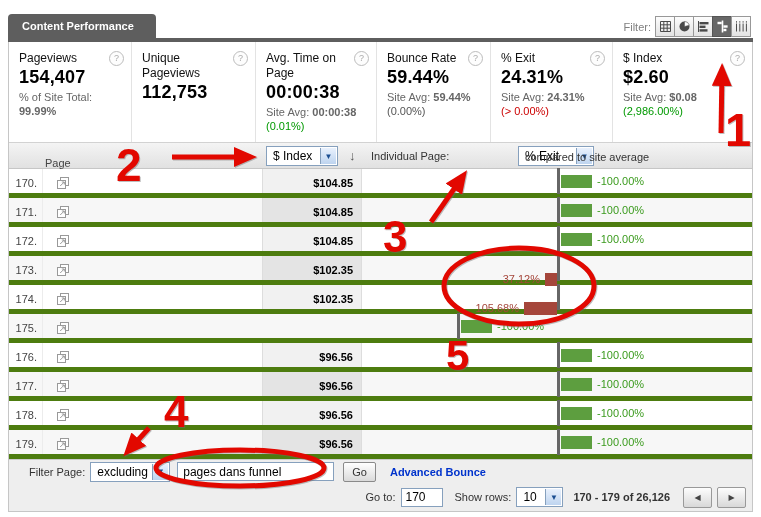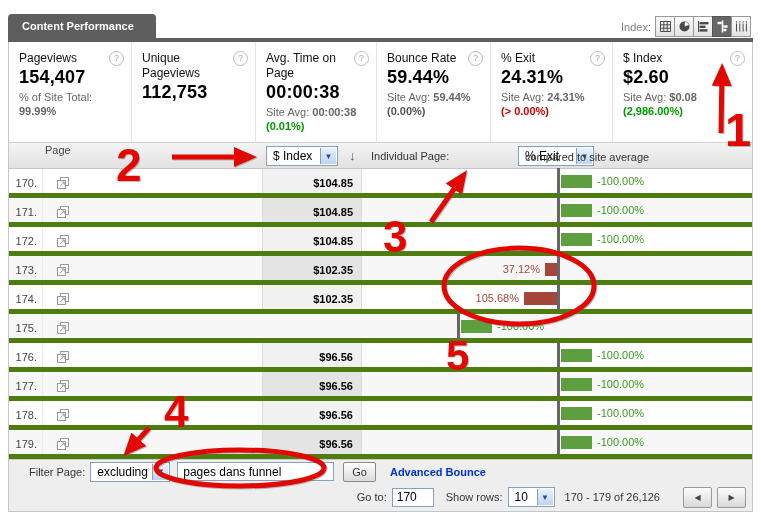--- a/index.html
+++ b/index.html
@@ -24,26 +24,26 @@
   .metrics{display:flex;height:100px;}
   .metric{box-sizing:border-box;padding:9px 4px 0 10px;border-right:1px solid #e3e3e3;position:relative;}
   .metric:nth-child(1){width:123px}.metric:nth-child(2){width:124px}.metric:nth-child(3){width:121px}
   .metric:nth-child(4){width:114px}.metric:nth-child(5){width:122px}.metric:nth-child(6){flex:1;border-right:none}
   .help{position:absolute;top:9px;right:7px;width:13px;height:13px;border:1px solid #bcbcbc;
         border-radius:50%;color:#aaa;font-size:9px;line-height:13px;text-align:center;background:#fdfdfd;}
   .metric .name{font-size:12px;color:#111;max-width:82px;line-height:1.25;}
   .metric .value{font-size:18px;font-weight:bold;color:#000;margin:1px 0 2px;letter-spacing:0.2px;}
   .metric .subline{color:#666;line-height:1.3;max-width:102px;}
   .subval{font-weight:bold;}
-  .delta{font-weight:bold;}
+  .delta{font-weight:normal;}
   .delta.green{color:#009900}.delta.red{color:#cc0000}.delta.gray{color:#555}
   
   .thead{position:relative;height:27px;background:linear-gradient(#f4f4f4,#e1e1e1);
          border-top:1px solid #d2d2d2;border-bottom:1px solid #c6c6c6;box-sizing:border-box;}
-  .h-page{position:absolute;left:36px;top:1px;color:#444;text-align:center;}
+  .h-page{position:absolute;left:36px;top:14px;color:#444;text-align:center;}
   .h-select1{position:absolute;left:257px;top:3px;width:72px;}
   .sortarrow{position:absolute;left:340px;top:5px;color:#555;font-weight:bold;font-size:13px;}
   .h-ind{position:absolute;left:362px;top:7px;color:#333;}
   .h-select2{position:absolute;left:434px;top:3px;width:76px;}
   .h-cmp{position:absolute;left:516px;top:8px;color:#333;}
   
   .xpselect{position:relative;display:inline-flex;align-items:center;height:20px;background:#fff;
             border:1px solid #86a0bd;box-sizing:border-box;padding:0 20px 0 6px;font-size:12px;color:#000;}
   .xpselect .chev{position:absolute;right:1px;top:1px;bottom:1px;width:15px;
             background:linear-gradient(#e9f1fd,#bed4ef);border-left:1px solid #86a0bd;color:#1b4e91;
@@ -53,21 +53,21 @@
   .row.alt{background:#f7f7f7;}
   .cell-num{width:34px;text-align:right;padding:8px 5px 0 0;color:#444;box-sizing:border-box;
             border-right:1px solid #ececec;}
   .cell-page{width:219px;padding:7px 0 0 13px;box-sizing:border-box;}
   .cell-val{width:100px;text-align:right;padding:8px 8px 0 0;font-weight:bold;color:#000;
             box-sizing:border-box;border-left:1px solid #ddd;border-right:1px solid #ddd;background:#f1f1f1;}
   .row.alt .cell-val{background:#e4e4e4;}
   .cell-bar{flex:1;position:relative;}
   .axis{position:absolute;left:195px;top:-1px;bottom:-1px;width:3px;background:#666;}
   .poswrap{position:absolute;left:199px;top:0;height:100%;display:flex;align-items:center;gap:5px;}
-  .negwrap{position:absolute;left:0;top:1px;width:195px;height:100%;display:flex;align-items:center;
+  .negwrap{position:absolute;left:0;top:11px;width:195px;height:100%;display:flex;align-items:center;
            justify-content:flex-end;gap:5px;}
   .bar{height:13px;}
   .bar.pos{background:#5d9e3f;}
   .bar.neg{background:#a5463b;}
   .pct.pos{color:#3b9b1e;}
   .pct.neg{color:#a5463b;}
   
   .filterbar{height:24px;background:#eeeeee;border-top:1px solid #cccccc;display:flex;align-items:center;
              padding-left:20px;box-sizing:border-box;}
   .filterbar .lbl{color:#333;margin-right:5px;}
@@ -77,38 +77,38 @@
   .go-btn{height:20px;padding:0 8px;border:1px solid #8a8a8a;border-radius:2px;
           background:linear-gradient(#ffffff,#dadada);font-size:11px;color:#333;
           font-family:"Liberation Sans",sans-serif;}
   .adv-link{color:#0033cc;font-weight:bold;margin-left:14px;text-decoration:none;}
   .pagebar{height:28px;background:#eeeeee;display:flex;align-items:center;justify-content:flex-end;
            padding-right:6px;box-sizing:border-box;color:#333;}
   .pagebar .lbl{margin-right:5px;}
   .goto-input{width:42px;height:19px;border:1px solid #86a0bd;font-size:12px;padding:1px 4px;
               box-sizing:border-box;font-family:"Liberation Sans",sans-serif;margin-right:12px;}
   .rows-select{width:47px;height:20px;margin-right:10px;}
-  .range{margin-right:18px;}
+  .range{margin-right:8px;font-weight:bold;}
   .navbtn{width:27px;height:19px;border:1px solid #999;border-radius:2px;margin-left:5px;
           background:linear-gradient(#fdfdfd,#d8d8d8);font-size:8px;color:#444;
           display:flex;align-items:center;justify-content:center;}
   
   .overlay{position:absolute;left:0;top:0;width:761px;height:517px;pointer-events:none;z-index:50;}
   .ann{filter:drop-shadow(1.5px 1.5px 0.5px rgba(110,110,110,0.45));}
   .annnum{font-family:"Liberation Sans",sans-serif;font-weight:bold;fill:#e20800;}
   .viewglyph{display:block;}
 </style>
 </head>
 <body>
 
 <div class="container">
   <div class="tab">Content Performance</div>
 
   <div class="views">
-    <span class="views-label">Index:</span>
+    <span class="views-label">Filter:</span>
     <span class="viewbtn">
       <svg class="viewglyph" width="13" height="13" viewBox="0 0 13 13">
           <path d="M1.5,1.5 h10 v10 h-10 z M1.5,4.8 h10 M1.5,8.2 h10 M4.8,1.5 v10 M8.2,1.5 v10" fill="none" stroke="#4a4a4a"></path>
         </svg>
     </span>
     <span class="viewbtn">
       <svg class="viewglyph" width="13" height="13" viewBox="0 0 13 13">
           <circle cx="6.5" cy="6.5" r="5" fill="#4a4a4a"></circle>
           <path d="M6.5,6.5 L6.5,1.5 A5,5 0 0 1 11.3,5.2 Z" fill="#fff" stroke="#4a4a4a" stroke-width="0.5"></path>
         </svg>

